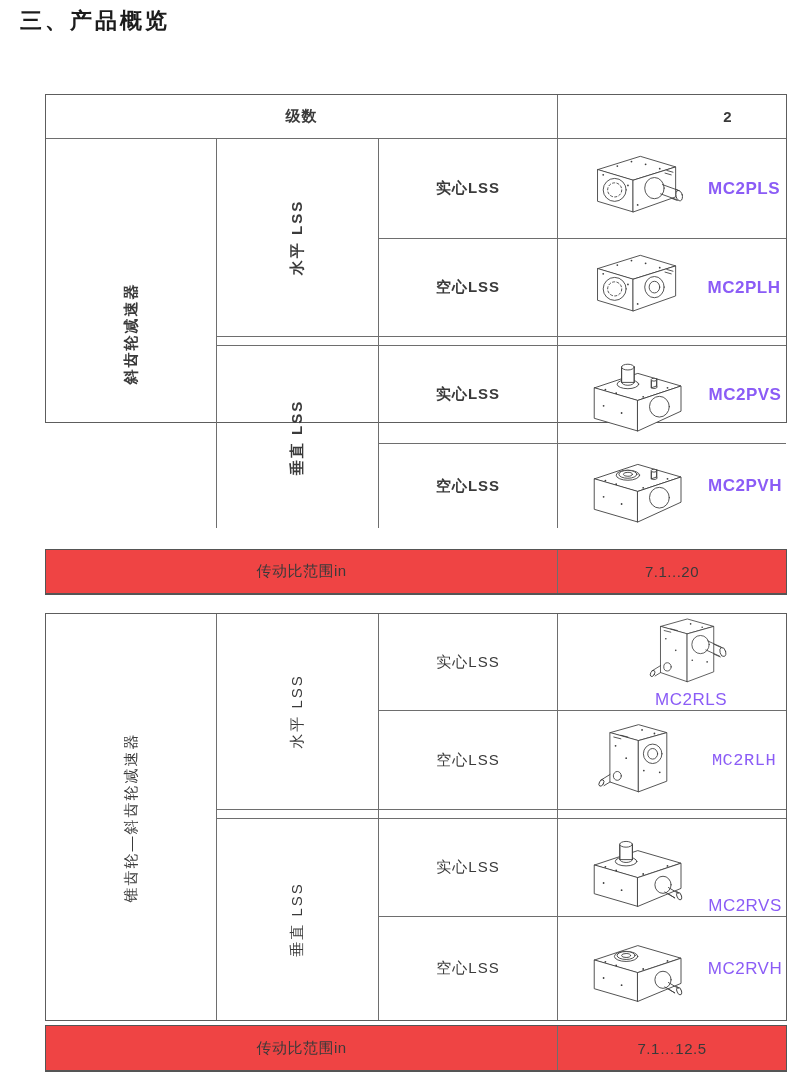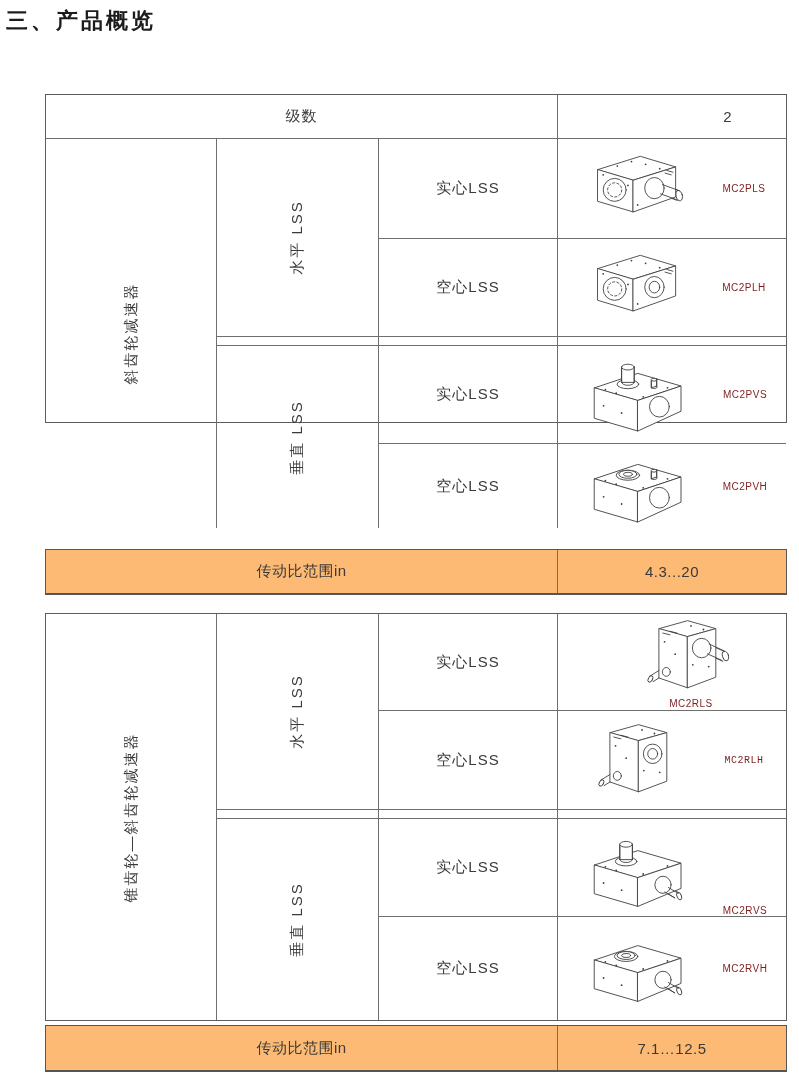--- a/index.html
+++ b/index.html
@@ -2,60 +2,60 @@
 <html><head>
 <meta charset="utf-8">
 <style>
   html,body{margin:0;padding:0;}
   body{
     width:799px;height:1080px;position:relative;background:#ffffff;
     font-family:"Liberation Sans","DejaVu Sans",sans-serif;color:#333;
     overflow:hidden;
   }
   .page-title{
-    position:absolute;left:6px;top:6px;font-size:22px;font-weight:bold;
+    position:absolute;left:20px;top:6px;font-size:22px;font-weight:bold;
     letter-spacing:3px;color:#1c1c1c;
   }
   .tbl{
     position:absolute;left:45px;width:742px;display:grid;box-sizing:border-box;
     border:1px solid #5d5d5d;background:#fff;
   }
   #t1{top:94px;height:329px;
       grid-template-columns:171px 162px 179px 1fr;
-      grid-template-rows:44px 100px 97px 10px 98px 1fr;}
+      grid-template-rows:44px 100px 97px 10px 98px 1fr;font-weight:bold;}
   #t2{top:613px;height:408px;
       grid-template-columns:171px 162px 179px 1fr;
       grid-template-rows:97px 98px 10px 98px 1fr;}
   .cell{display:flex;align-items:center;justify-content:center;box-sizing:border-box;
         font-size:15px;color:#3a3a3a;letter-spacing:1px;}
   .br{border-right:1px solid #6e6e6e;}
   .bb{border-bottom:1px solid #6e6e6e;}
   .spc{box-sizing:border-box;border-top:1px solid #6e6e6e;border-bottom:1px solid #6e6e6e;}
   .vtext{white-space:nowrap;transform:rotate(-90deg);letter-spacing:2px;}
   .product{justify-content:flex-start;padding-left:24px;}
-  .model{flex:1;text-align:center;padding-left:14px;font-size:10px;letter-spacing:0.5px;color:#7f1d1d;}
+  .model{flex:1;text-align:center;padding-left:14px;font-size:17px;letter-spacing:0.5px;color:#8b5cf6;}
   .stages-val{transform:translateX(56px);}
   
   #t1 .hdrL{grid-area:1/1/2/4;} #t1 .hdrR{grid-area:1/4/2/5;}
   #t1 .cat {grid-area:2/1/7/2;}
   #t1 .o1  {grid-area:2/2/4/3;} #t1 .s11{grid-area:2/3/3/4;} #t1 .p11{grid-area:2/4/3/5;}
   #t1 .s12 {grid-area:3/3/4/4;} #t1 .p12{grid-area:3/4/4/5;}
   #t1 .sp2 {grid-area:4/2/5/3;} #t1 .sp3{grid-area:4/3/5/4;} #t1 .sp4{grid-area:4/4/5/5;}
   #t1 .o2  {grid-area:5/2/7/3;} #t1 .s21{grid-area:5/3/6/4;} #t1 .p21{grid-area:5/4/6/5;}
   #t1 .s22 {grid-area:6/3/7/4;} #t1 .p22{grid-area:6/4/7/5;}
   
   #t2 .cat {grid-area:1/1/6/2;}
   #t2 .o1  {grid-area:1/2/3/3;} #t2 .s11{grid-area:1/3/2/4;} #t2 .p11{grid-area:1/4/2/5;flex-direction:column;}
   #t2 .s12 {grid-area:2/3/3/4;} #t2 .p12{grid-area:2/4/3/5;font-family:Liberation Mono, monospace;}
   #t2 .sp2 {grid-area:3/2/4/3;} #t2 .sp3{grid-area:3/3/4/4;} #t2 .sp4{grid-area:3/4/4/5;}
   #t2 .o2  {grid-area:4/2/6/3;} #t2 .s21{grid-area:4/3/5/4;} #t2 .p21{grid-area:4/4/5/5;align-items:flex-end;}
   #t2 .s22 {grid-area:5/3/6/4;} #t2 .p22{grid-area:5/4/6/5;}
   .ratio{
     position:absolute;left:45px;width:742px;display:grid;box-sizing:border-box;
-    grid-template-columns:512px 1fr;border:1px solid #555;border-bottom-width:2px;background:#fdba74;
+    grid-template-columns:512px 1fr;border:1px solid #555;border-bottom-width:2px;background:#ef4444;
   }
   #r1{top:549px;height:46px;} #r2{top:1025px;height:47px;}
   .ratio .cell{letter-spacing:0.5px;}
   svg.gear{display:block;}
   .gbl{stroke:#3f3f3f;fill:#ffffff;stroke-width:1;stroke-linejoin:round;stroke-linecap:round;}
   .gnl{stroke:#3f3f3f;fill:none;stroke-width:1;stroke-linejoin:round;stroke-linecap:round;}
   .gdt{fill:#3f3f3f;stroke:none;}
 </style>
 </head>
 <body>
@@ -187,21 +187,21 @@
     </svg>
     <span class="model">MC2PVH</span>
   </div>
 </div>
 
 <div class="ratio" id="r1">
   <div class="cell br">
     <span>传动比范围in</span>
   </div>
   <div class="cell">
-    <span>4.3...20</span>
+    <span>7.1...20</span>
   </div>
 </div>
 
 <div class="tbl" id="t2">
   <div class="cell cat br">
     <span class="vtext">锥齿轮—斜齿轮减速器</span>
   </div>
 
   <div class="cell o1 br">
     <span class="vtext">水平 LSS</span>

